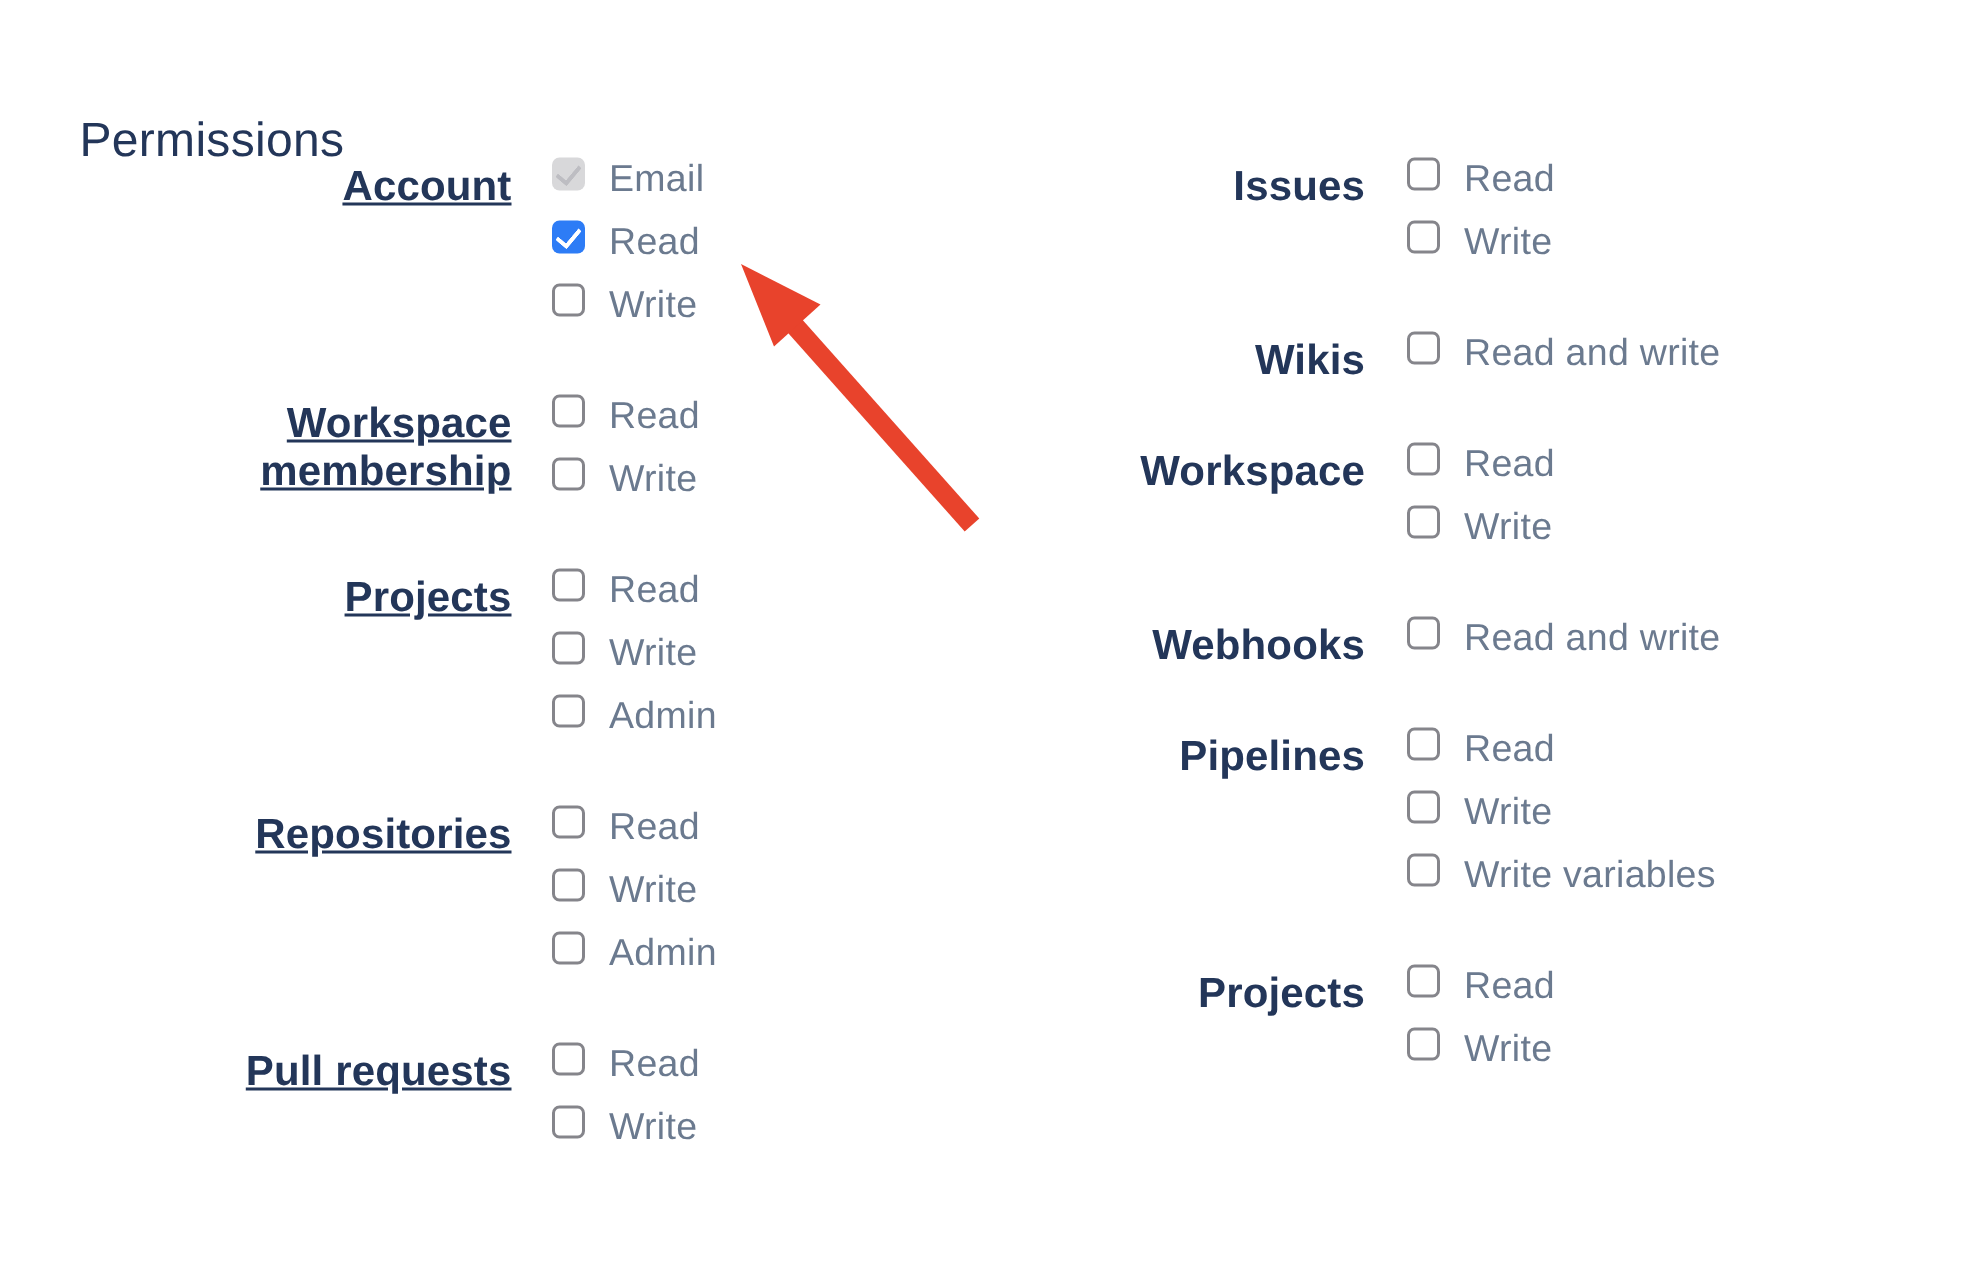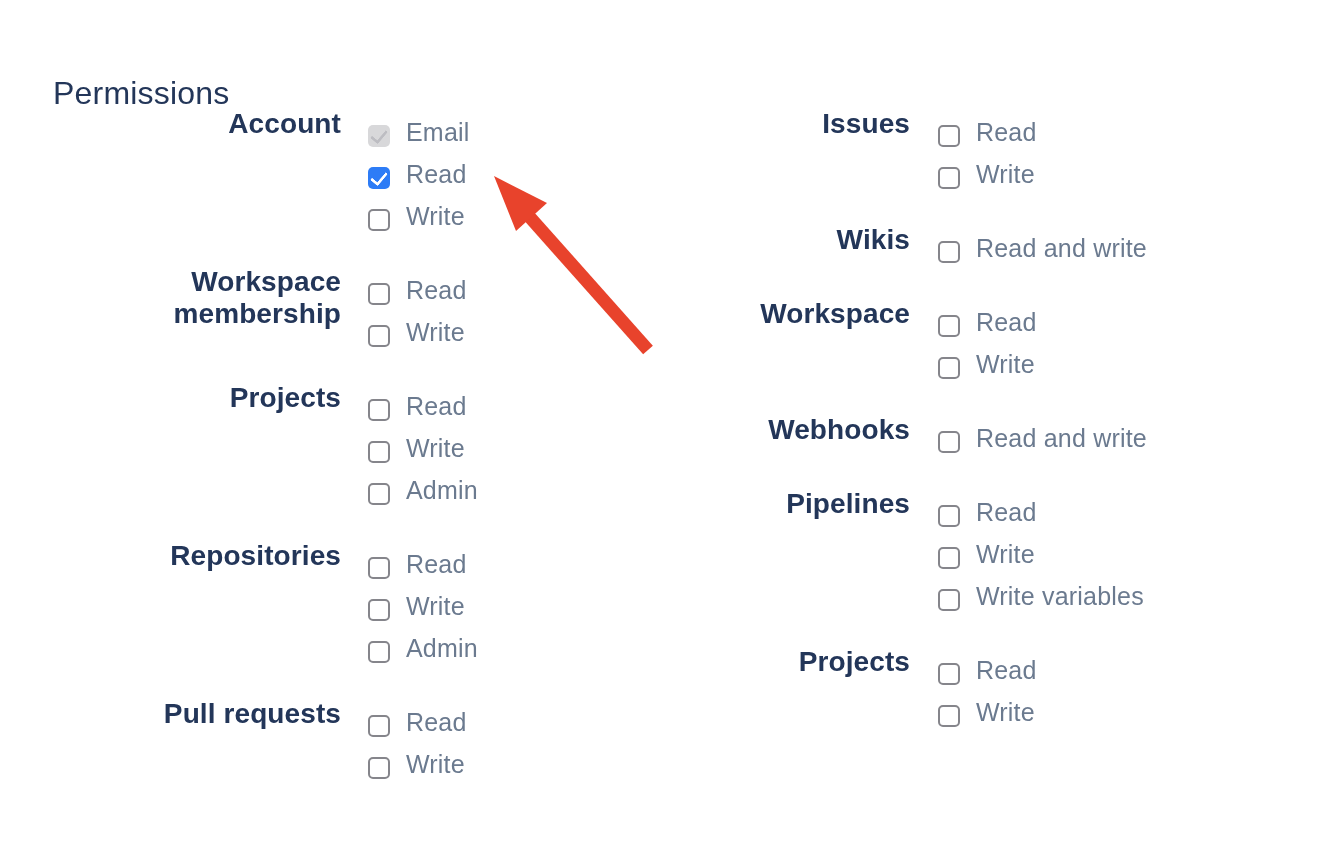--- a/index.html
+++ b/index.html
@@ -26,25 +26,25 @@
     flex: none;
     text-align: right;
     font-size: 28px;
     font-weight: 700;
     color: #233659;
     line-height: 32px;
     padding-top: 3px;
     white-space: pre-line;
     letter-spacing: 0.1px;
   }
-  .perm-column.left  .group-label { width: 288px; }
+  .perm-column.left  .group-label { width: 288px; text-decoration: underline; }
   .perm-column.right .group-label { width: 210px; }
   .perm-column.left  .options { margin-left: 27px; }
   .perm-column.right .options { margin-left: 28px; }
-  .option-row { display: flex; align-items: flex-end; height: 42px; }
+  .option-row { display: flex; align-items: flex-start; height: 42px; }
   .cb {
     flex: none;
     width: 22px; height: 22px;
     border-radius: 5px;
     box-sizing: border-box;
     position: relative;
   }
   .cb.unchecked { background: #ffffff; border: 2px solid #85858b; }
   .cb.checked   { background: #2d7cf6; }
   .cb.disabled-checked { background: #d8d8da; }

